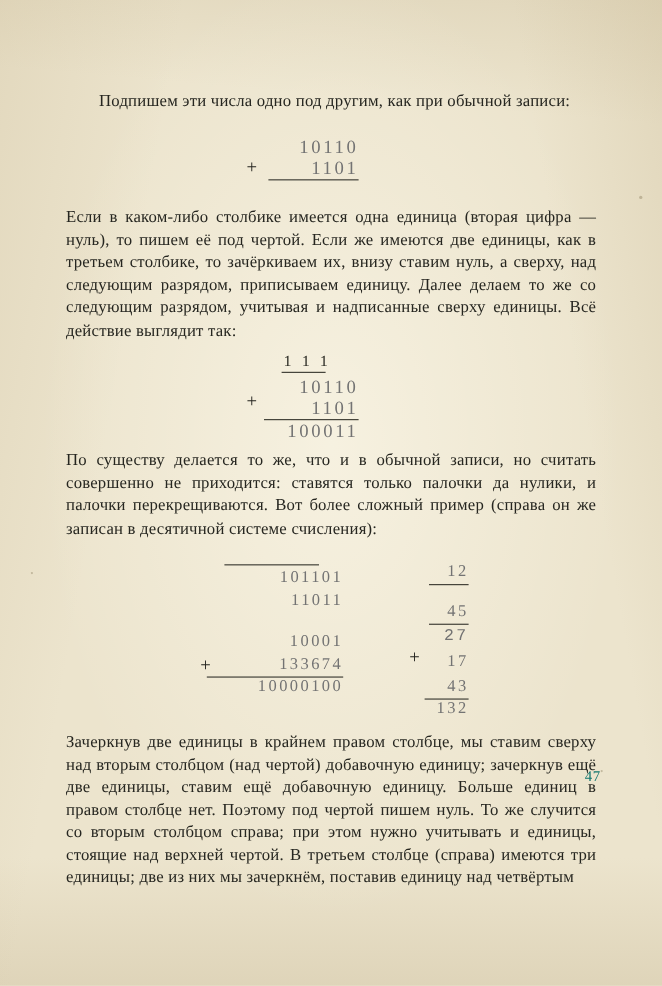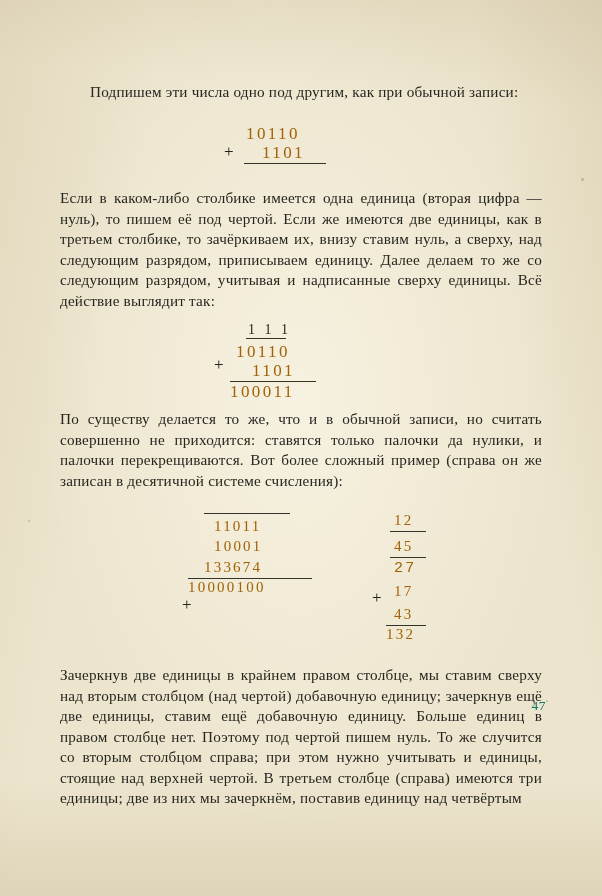--- a/index.html
+++ b/index.html
@@ -55,21 +55,22 @@
     color: #262620;
   }
   p.para.indent {
     text-indent: 30px;
   }
   .digits {
     font-size: 17px;
     letter-spacing: 2.4px;
     line-height: 19px;
     white-space: pre;
-    color: #a16207;
+    color: #737373;
+    text-align: right;
   }
   .digits.small {
     font-size: 15px;
     letter-spacing: 2.2px;
     line-height: 17px;
   }
   .rule {
     height: 0;
     border-top: 1.3px solid #33322b;
   }
@@ -114,48 +115,49 @@
     <div class="plus" style="left:-22px; top:18px;">+</div>
     <div class="digits">10110</div>
     <div class="digits" style="padding-left:16px;">1101</div>
     <div class="rule" style="width:82px; margin-left:-2px; margin-top:1px;"></div>
   </div>
 
   <div class="col" style="top:188px;">
     <p class="para">Если в каком-либо столбике имеется одна единица (вторая цифра — нуль), то пишем её под чертой. Если же имеются две единицы, как в третьем столбике, то зачёркиваем их, внизу ставим нуль, а сверху, над следующим разрядом, приписываем единицу. Далее делаем то же со следующим разрядом, учитывая и надписанные сверху единицы. Всё действие выглядит так:</p>
   </div>
 
-  <div class="mono-block" style="left:236px; top:322px;">
+  <div class="mono-block" style="left:246px; top:322px;">
     <div class="carry" style="padding-left:12px;">1 1 1</div>
     <div class="rule" style="width:40px; margin-left:10px; margin-top:0px;"></div>
     <div class="plus" style="left:-22px; top:33px;">+</div>
     <div class="digits" style="margin-top:3px;">10110</div>
     <div class="digits" style="padding-left:16px;">1101</div>
     <div class="rule" style="width:86px; margin-left:-6px; margin-top:1px;"></div>
     <div class="digits" style="margin-left:-6px;">100011</div>
   </div>
 
   <div class="col" style="top:409px;">
     <p class="para">По существу делается то же, что и в обычной записи, но считать совершенно не приходится: ставятся только палочки да нулики, и палочки перекрещиваются. Вот более сложный пример (справа он же записан в десятичной системе счисления):</p>
   </div>
 
   <div class="mono-block" style="left:172px; top:512px;">
     <div class="rule" style="width:86px; margin-left:32px; margin-top:1px;"></div>
     <div class="plus" style="left:10px; top:83px;">+</div>
+    <div class="digits small" style="padding-left:32px; margin-top:3px;">101101</div>
     <div class="digits small" style="padding-left:42px; margin-top:4px;">11011</div>
-    <div class="digits small" style="padding-left:42px; margin-top:3px;">10001</div>
+    <div class="digits small" style="padding-left:42px; margin-top:20px;">10001</div>
     <div class="digits small" style="padding-left:32px; margin-top:4px;">133674</div>
     <div class="rule" style="width:124px; margin-left:16px; margin-top:2px;"></div>
     <div class="digits small" style="padding-left:16px;">10000100</div>
   </div>
 
   <div class="mono-block" style="left:372px; top:512px;">
     <div class="digits small" style="padding-left:22px;">12</div>
     <div class="rule" style="width:36px; margin-left:18px; margin-top:2px;"></div>
-    <div class="digits small" style="padding-left:22px; margin-top:6px;">45</div>
+    <div class="digits small" style="padding-left:22px; margin-top:16px;">45</div>
     <div class="rule" style="width:36px; margin-left:18px; margin-top:2px;"></div>
     <div class="digits small" style="padding-left:22px; margin-top:2px;font-family:Liberation Mono, monospace;">27</div>
     <div class="plus" style="left:0px; top:76px;">+</div>
     <div class="digits small" style="padding-left:22px; margin-top:6px;">17</div>
     <div class="digits small" style="padding-left:22px; margin-top:6px;">43</div>
     <div class="rule" style="width:40px; margin-left:14px; margin-top:2px;"></div>
     <div class="digits small" style="padding-left:14px;">132</div>
   </div>
 
   <div class="col" style="top:665px;">

